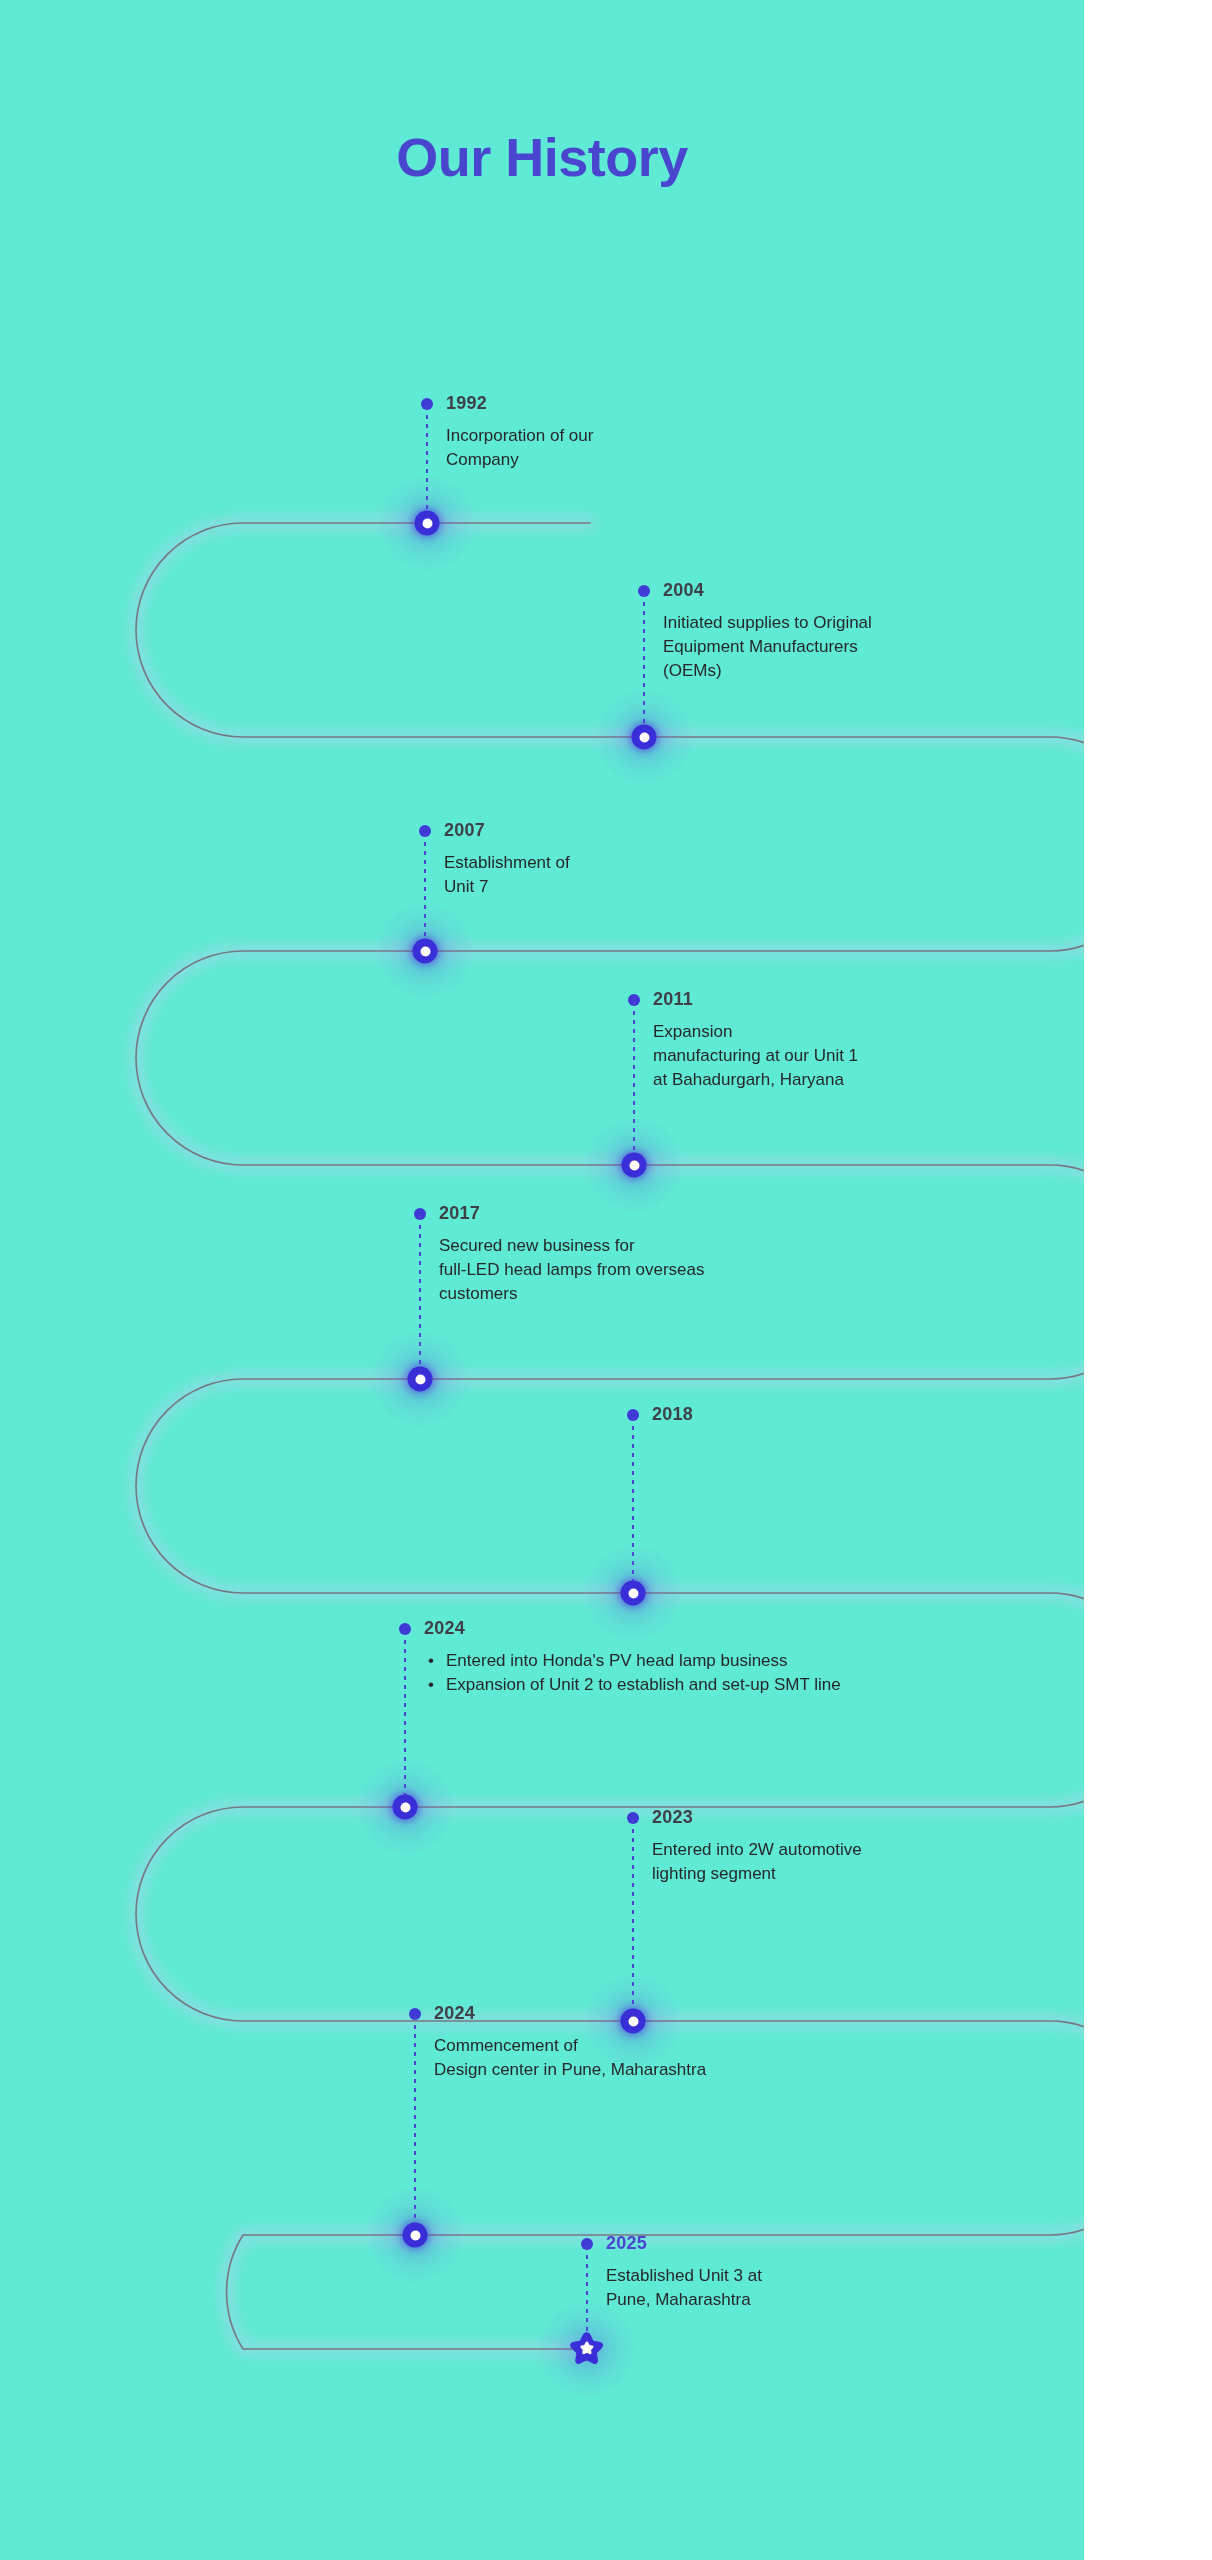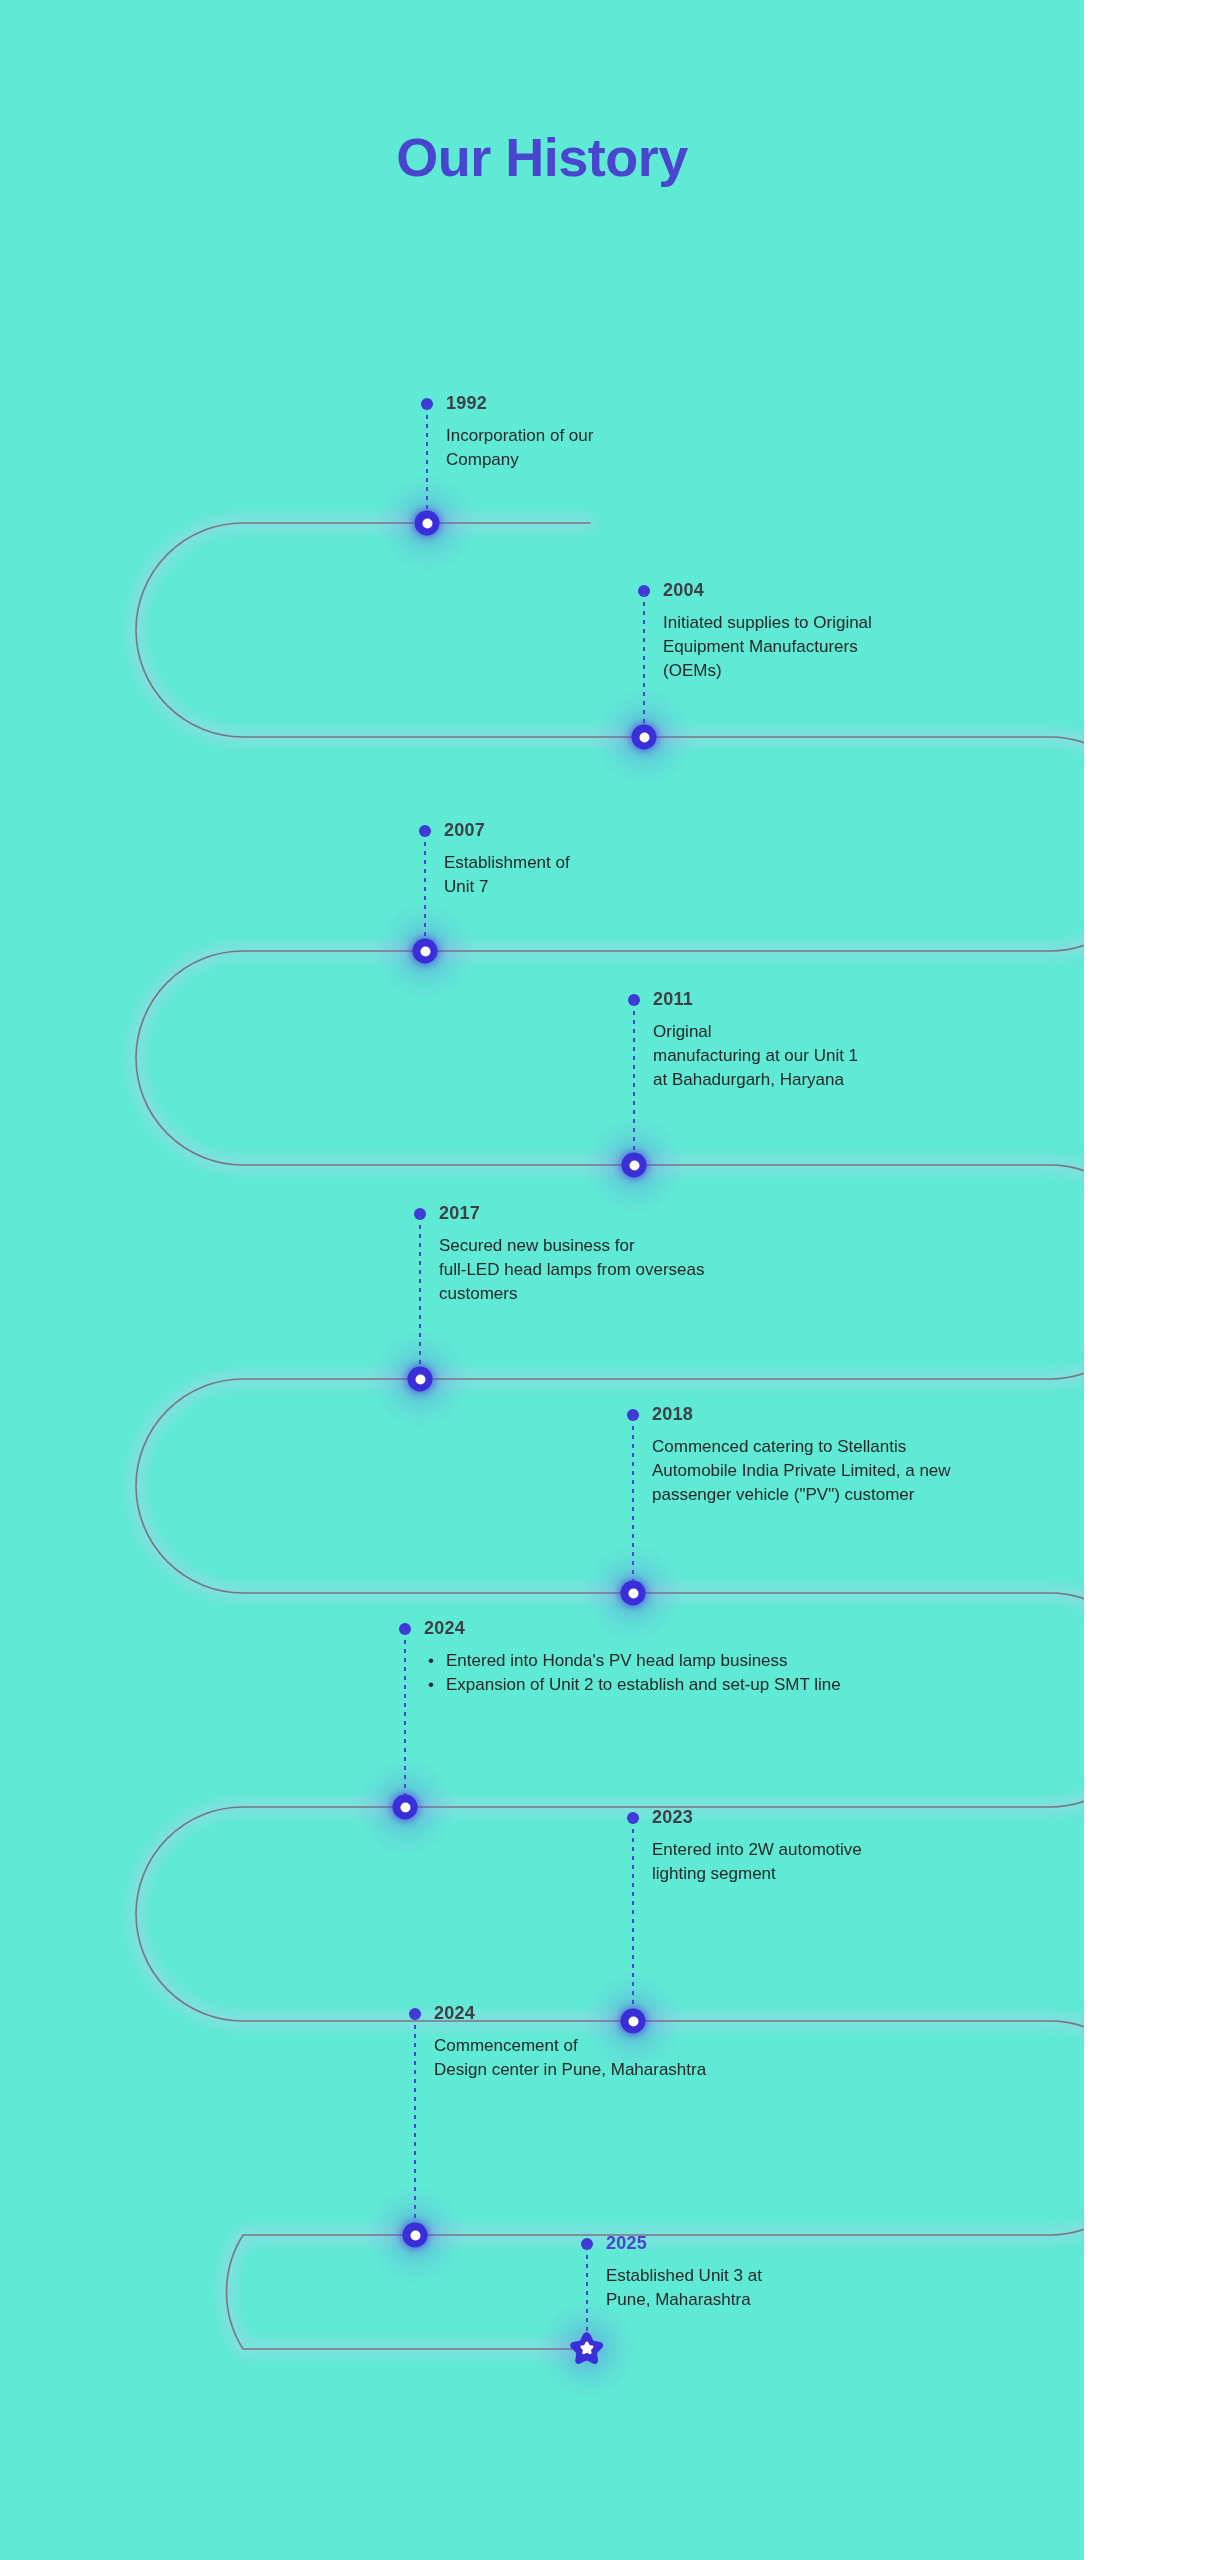--- a/index.html
+++ b/index.html
@@ -226,21 +226,21 @@
   </div>
 
   <div class="entry" style="left:627px; top:994px;">
     <div class="connector" style="height:171px;">
       <div class="topdot"></div>
       <div class="dotline"></div>
     </div>
     <div class="txt">
       <div class="year">2011</div>
       <div class="desc">
-        <div>Original</div>
+        <div>Expansion</div>
         <div>manufacturing at our Unit 1</div>
         <div>at Bahadurgarh, Haryana</div>
       </div>
     </div>
   </div>
   <div class="node" style="left:634px; top:1165px;">
     <div class="glow"></div>
     <div class="ring"></div>
   </div>
 
@@ -263,25 +263,20 @@
     <div class="ring"></div>
   </div>
 
   <div class="entry" style="left:626px; top:1409px;">
     <div class="connector" style="height:184px;">
       <div class="topdot"></div>
       <div class="dotline"></div>
     </div>
     <div class="txt">
       <div class="year">2018</div>
-      <div class="desc">
-        <div>Commenced catering to Stellantis</div>
-        <div>Automobile India Private Limited, a new</div>
-        <div>passenger vehicle ("PV") customer</div>
-      </div>
     </div>
   </div>
   <div class="node" style="left:633px; top:1593px;">
     <div class="glow"></div>
     <div class="ring"></div>
   </div>
 
   <div class="entry" style="left:398px; top:1623px;">
     <div class="connector" style="height:184px;">
       <div class="topdot"></div>

